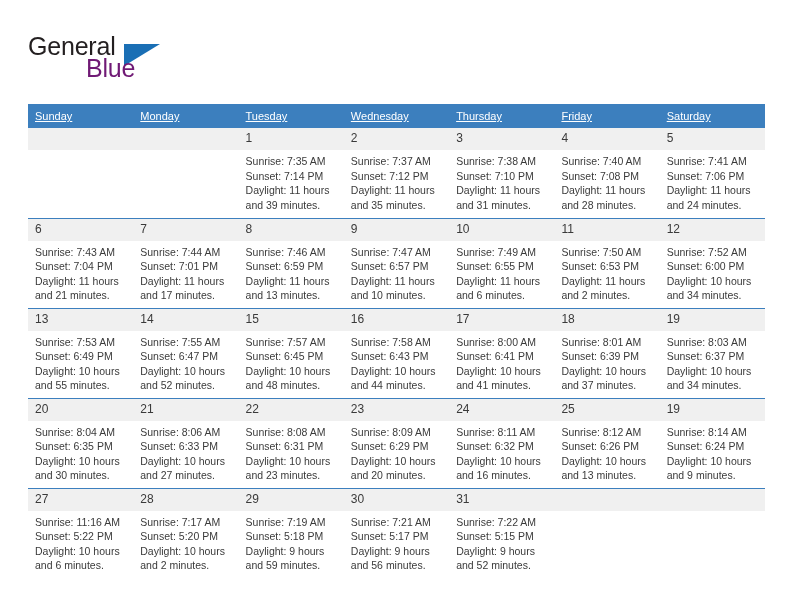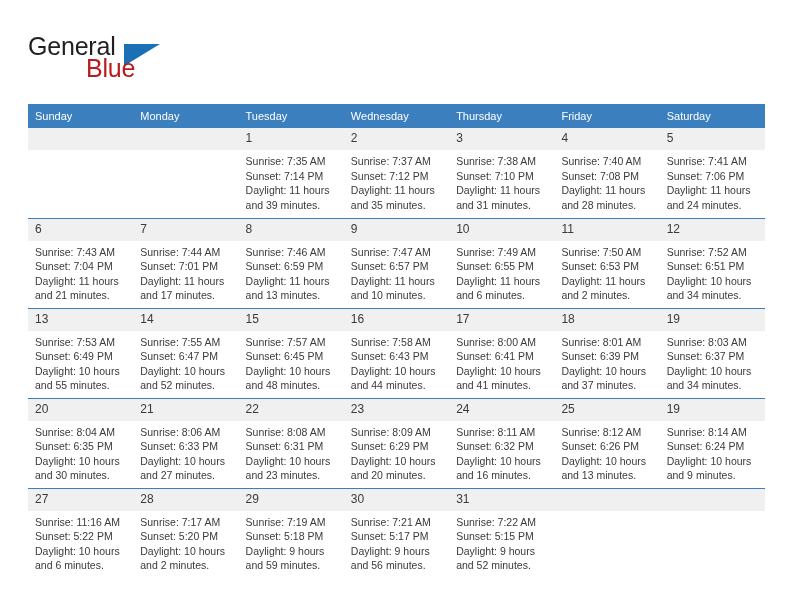--- a/index.html
+++ b/index.html
@@ -49,21 +49,21 @@
     color: #231f20;
     letter-spacing: -0.2px;
   }
 
   .logo-blue {
     position: absolute;
     left: 58px;
     top: 22px;
     font-size: 25px;
     line-height: 28px;
-    color: #b91c1c;
+    color: #701a75;
     letter-spacing: -0.2px;
   }
 
   .logo-triangle {
     position: absolute;
     left: 96px;
     top: 12px;
     width: 0;
     height: 0;
     border-left: 36px solid #1a6fb5;
@@ -105,20 +105,21 @@
 
   .calendar th {
     background: #3c7fbe;
     color: #ffffff;
     font-size: 11px;
     font-weight: normal;
     text-align: left;
     padding: 6px 0 6px 7px;
     height: 22px;
     border: none;
+    text-decoration: underline;
   }
 
   .calendar td {
     vertical-align: top;
     padding: 0;
     border: none;
     border-top: 1px solid #3c7fbe;
     height: 90px;
     width: 105.28px;
   }
@@ -280,21 +281,21 @@
             <div class="cell-body">
               <div class="ln">Sunrise: 7:50 AM</div>
               <div class="ln">Sunset: 6:53 PM</div>
               <div class="daylight">Daylight: 11 hours and 2 minutes.</div>
             </div>
           </td>
           <td class="day-cell">
             <div class="daynum">12</div>
             <div class="cell-body">
               <div class="ln">Sunrise: 7:52 AM</div>
-              <div class="ln">Sunset: 6:51 PM</div>
+              <div class="ln">Sunset: 6:00 PM</div>
               <div class="daylight">Daylight: 10 hours and 34 minutes.</div>
             </div>
           </td>
         </tr>
         <tr class="week">
           <td class="day-cell">
             <div class="daynum">13</div>
             <div class="cell-body">
               <div class="ln">Sunrise: 7:53 AM</div>
               <div class="ln">Sunset: 6:49 PM</div>

